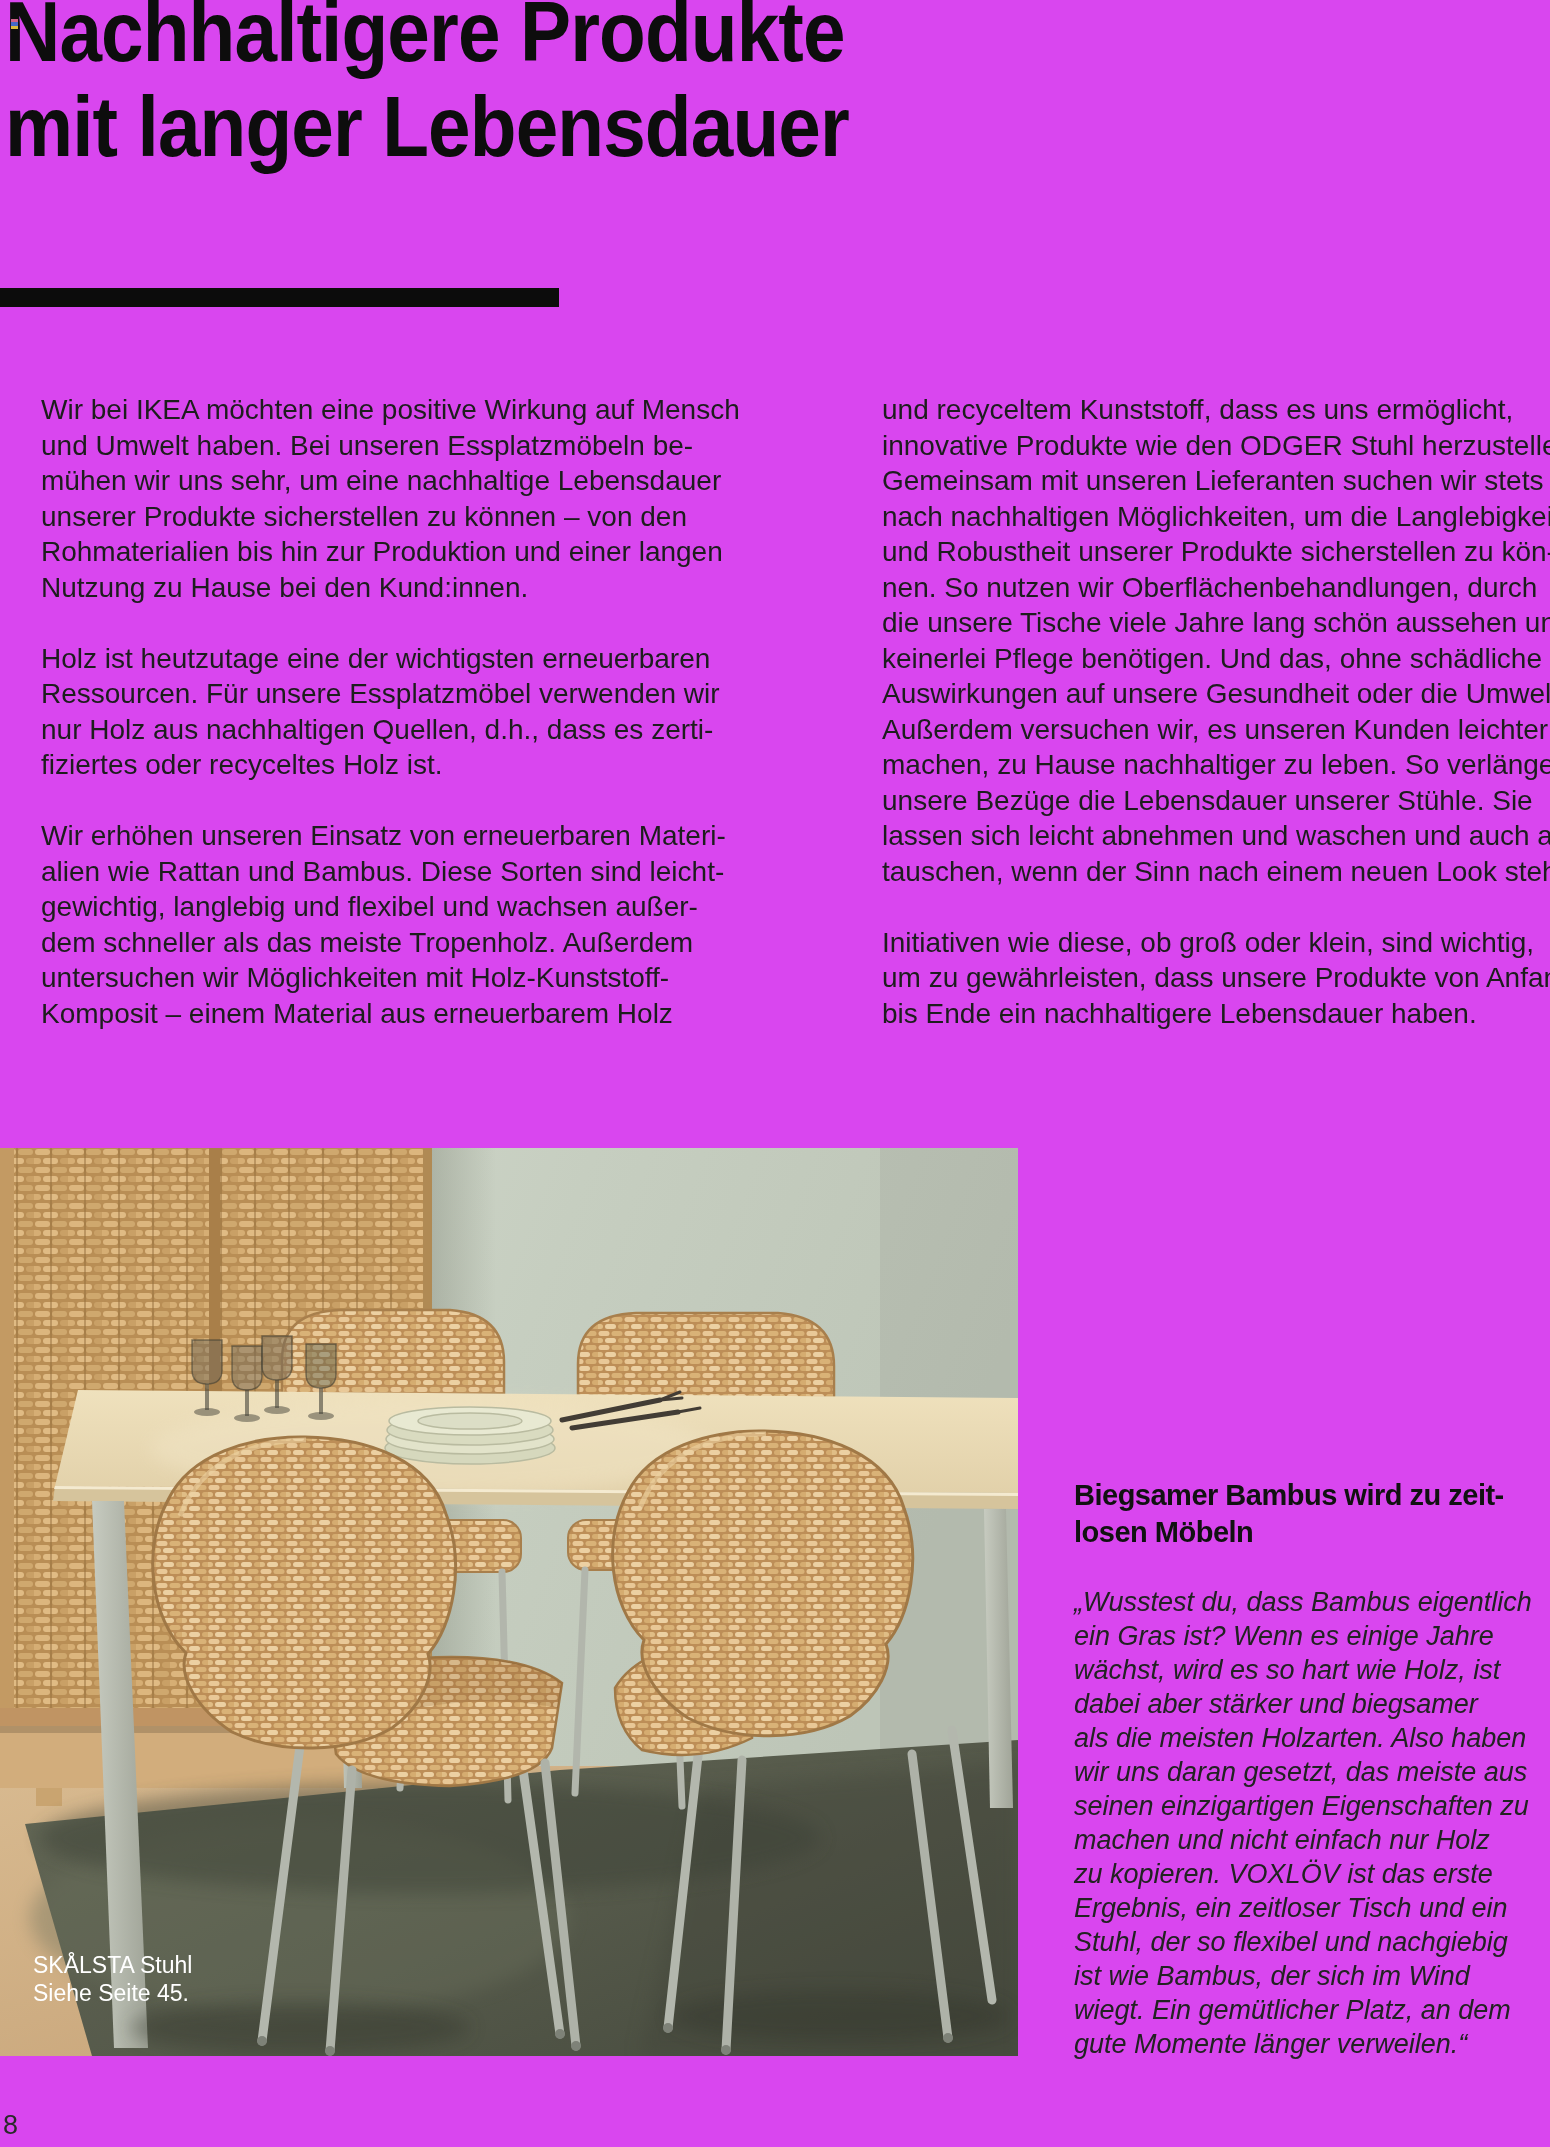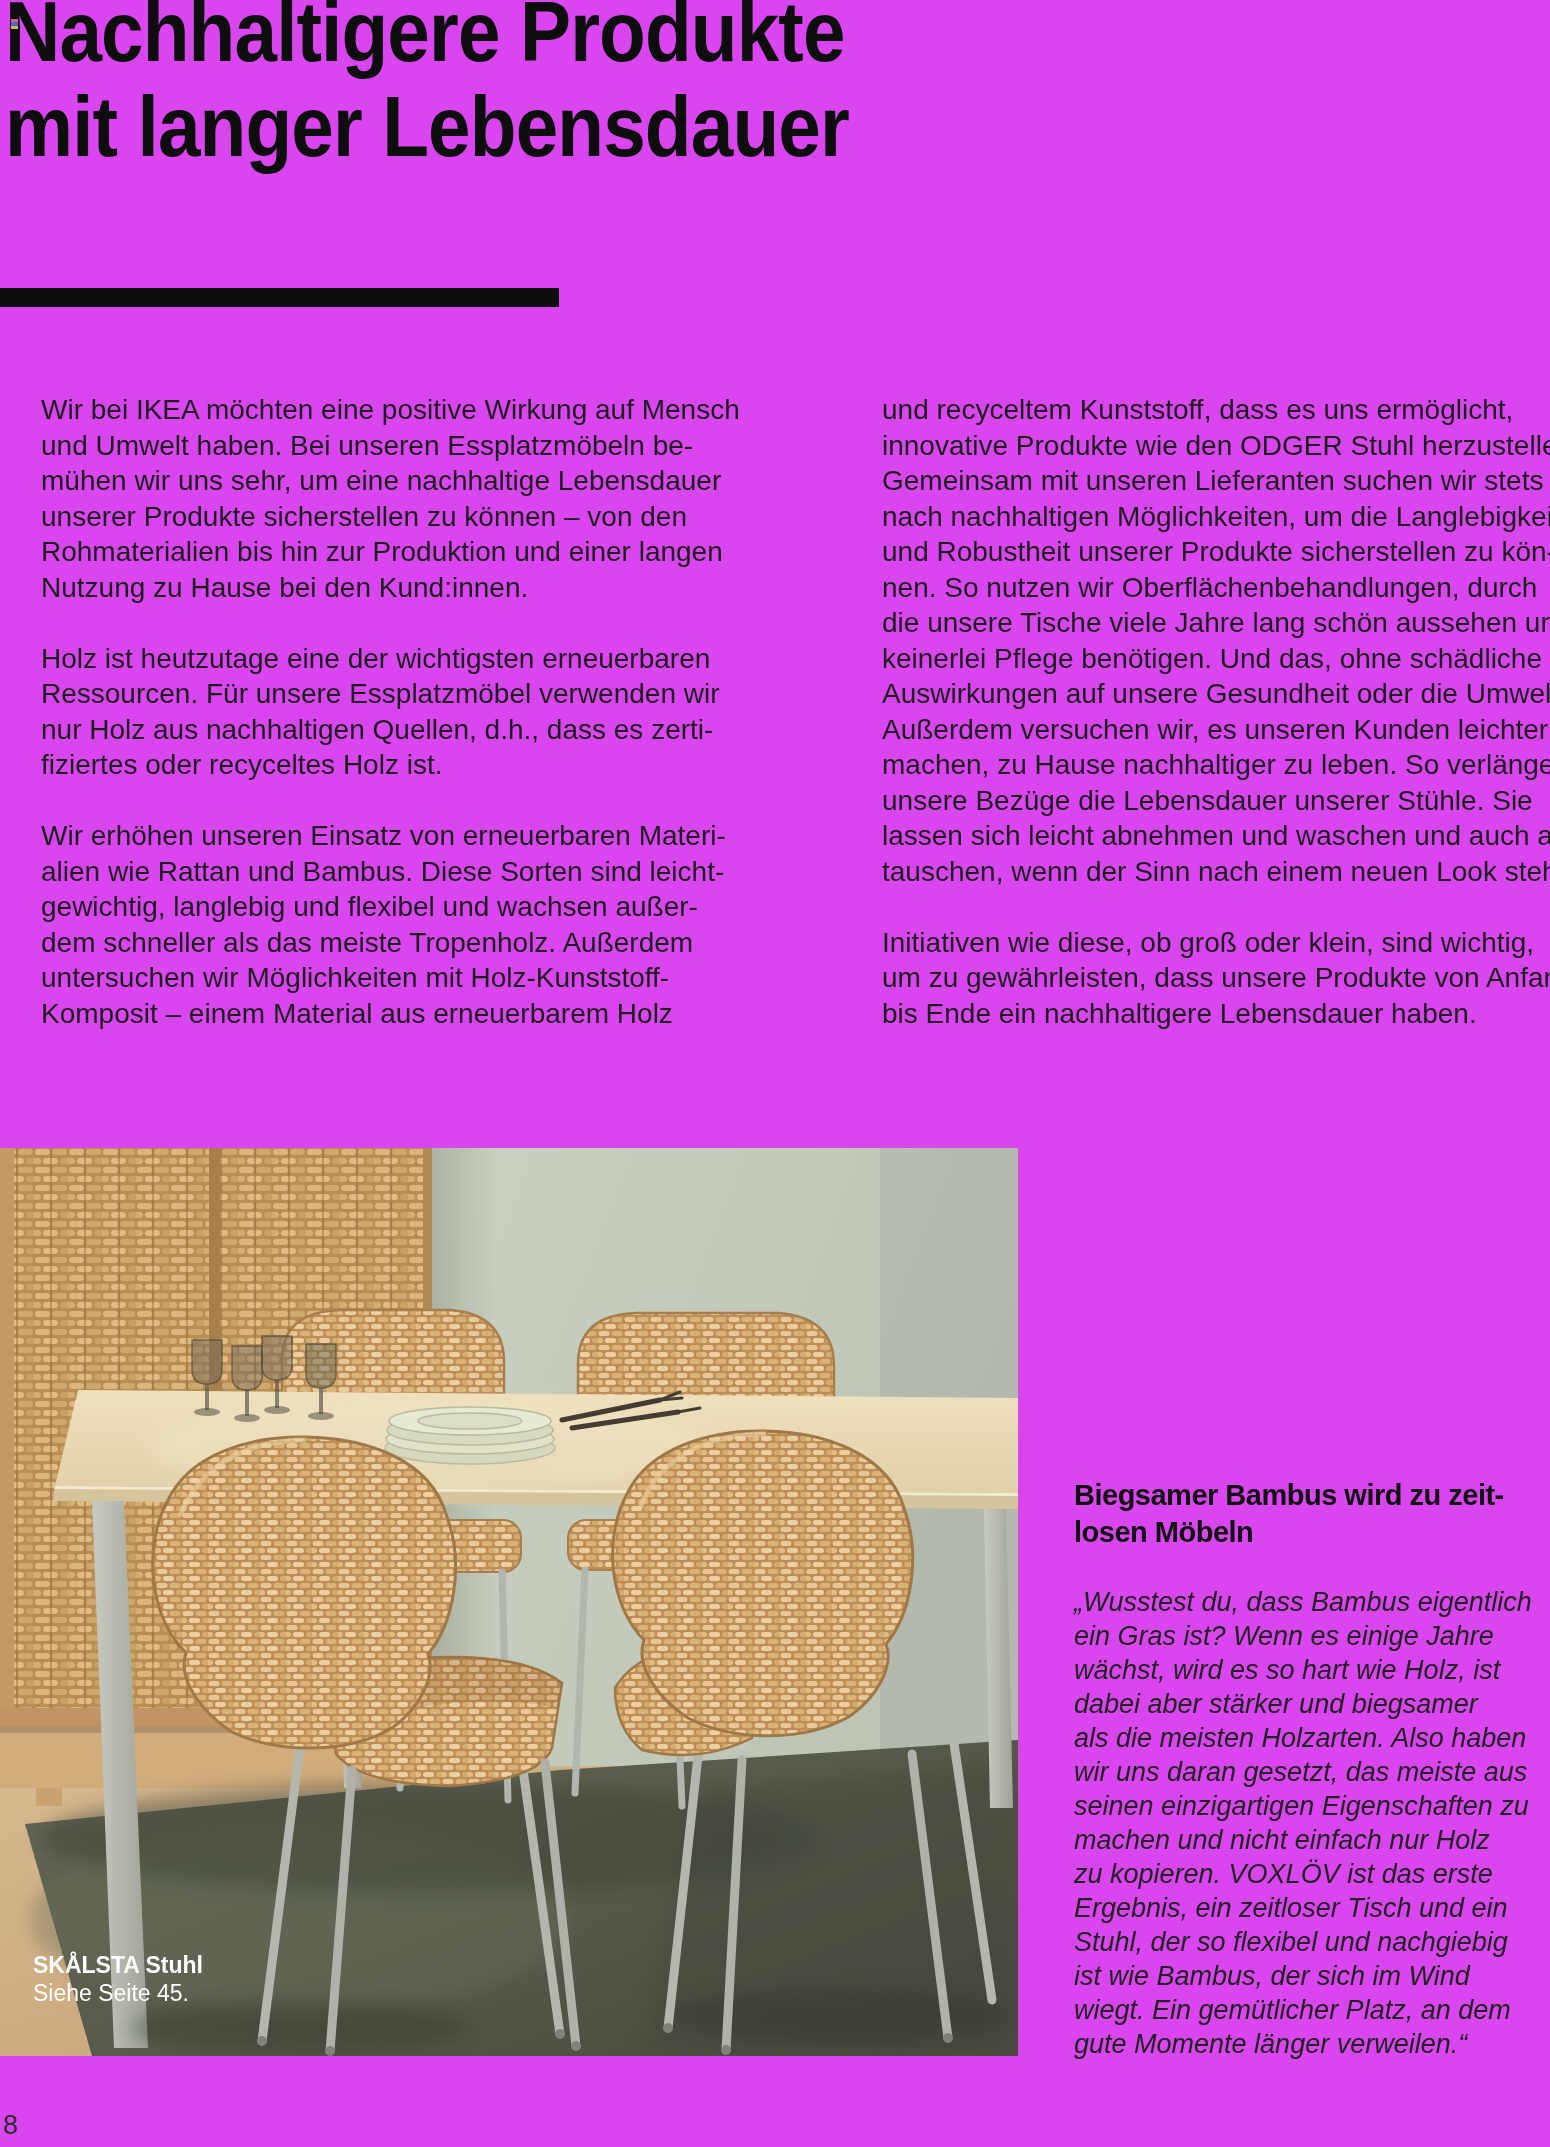--- a/index.html
+++ b/index.html
@@ -11,21 +11,21 @@
   .color-mark{position:absolute;left:11px;top:19px;width:7px;height:10px;z-index:3;display:flex;flex-direction:column;}
   .color-mark span{flex:1;}
   .rule{position:absolute;left:0;top:288px;width:559px;height:19px;background:#0c0c0c;}
   .col{position:absolute;top:392px;font-size:28px;line-height:35.5px;margin-left:36px;}
   .col-left{left:5px;width:762px;}
   .col-right{left:846px;width:740px;}
   .para{white-space:pre-line;margin:0 0 35.5px 0;}
   .photo{position:absolute;left:0;top:1148px;width:1018px;height:908px;overflow:hidden;}
   .photo svg{display:block;}
   .caption{position:absolute;left:33px;top:803px;color:#ffffff;font-size:23px;line-height:28px;}
-  .caption .cap-bold{font-weight:700;}
+  .caption .cap-bold{font-weight:400;}
   .sidebar{position:absolute;left:1074px;top:1477px;width:480px;}
   .sidebar h2{margin:0 0 34px 0;font-size:29px;line-height:37px;font-weight:700;letter-spacing:-0.5px;
               color:#111;white-space:pre-line;}
   .quote{font-size:27px;line-height:34px;font-style:italic;white-space:pre-line;color:#222;}
   .page-num{position:absolute;left:3px;top:2110px;font-size:27px;color:#2a2a2a;}
 </style>
 </head>
 <body>
 
 <div class="page">

